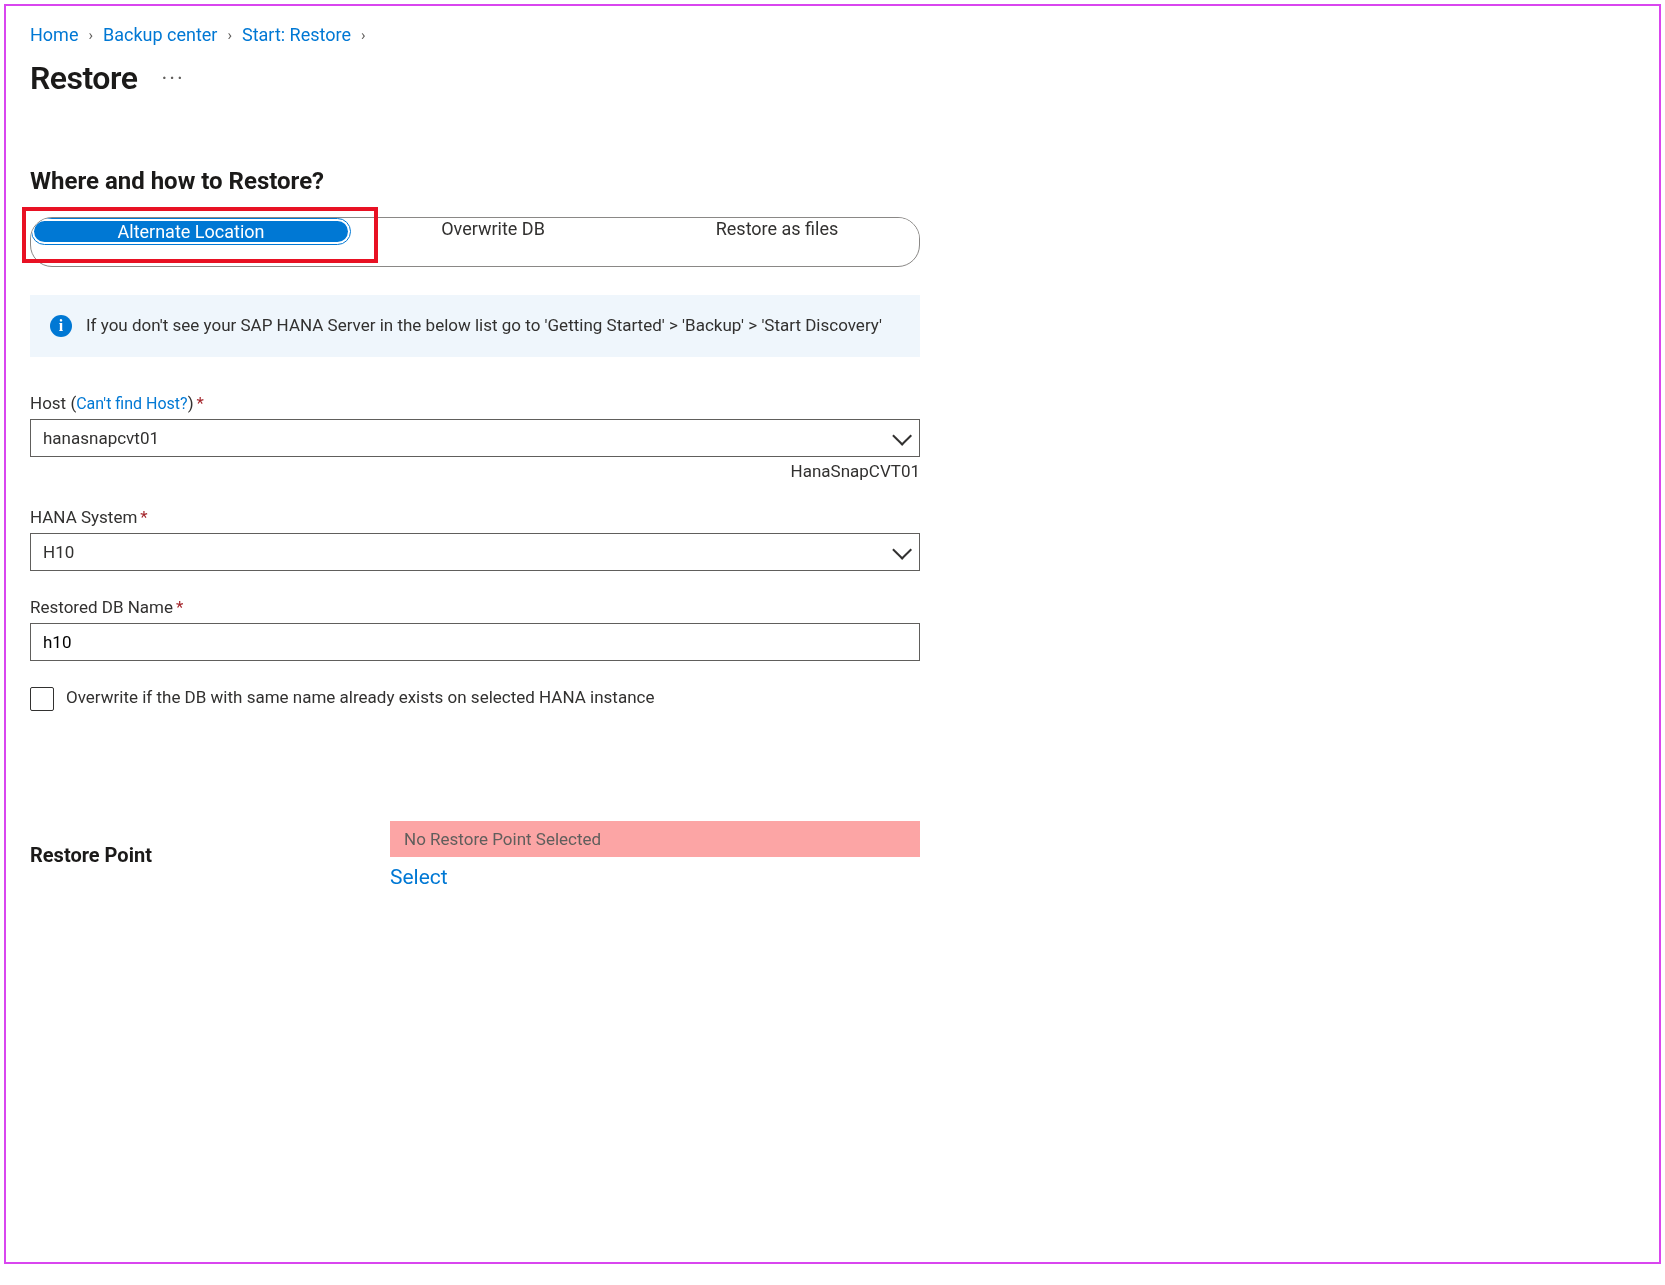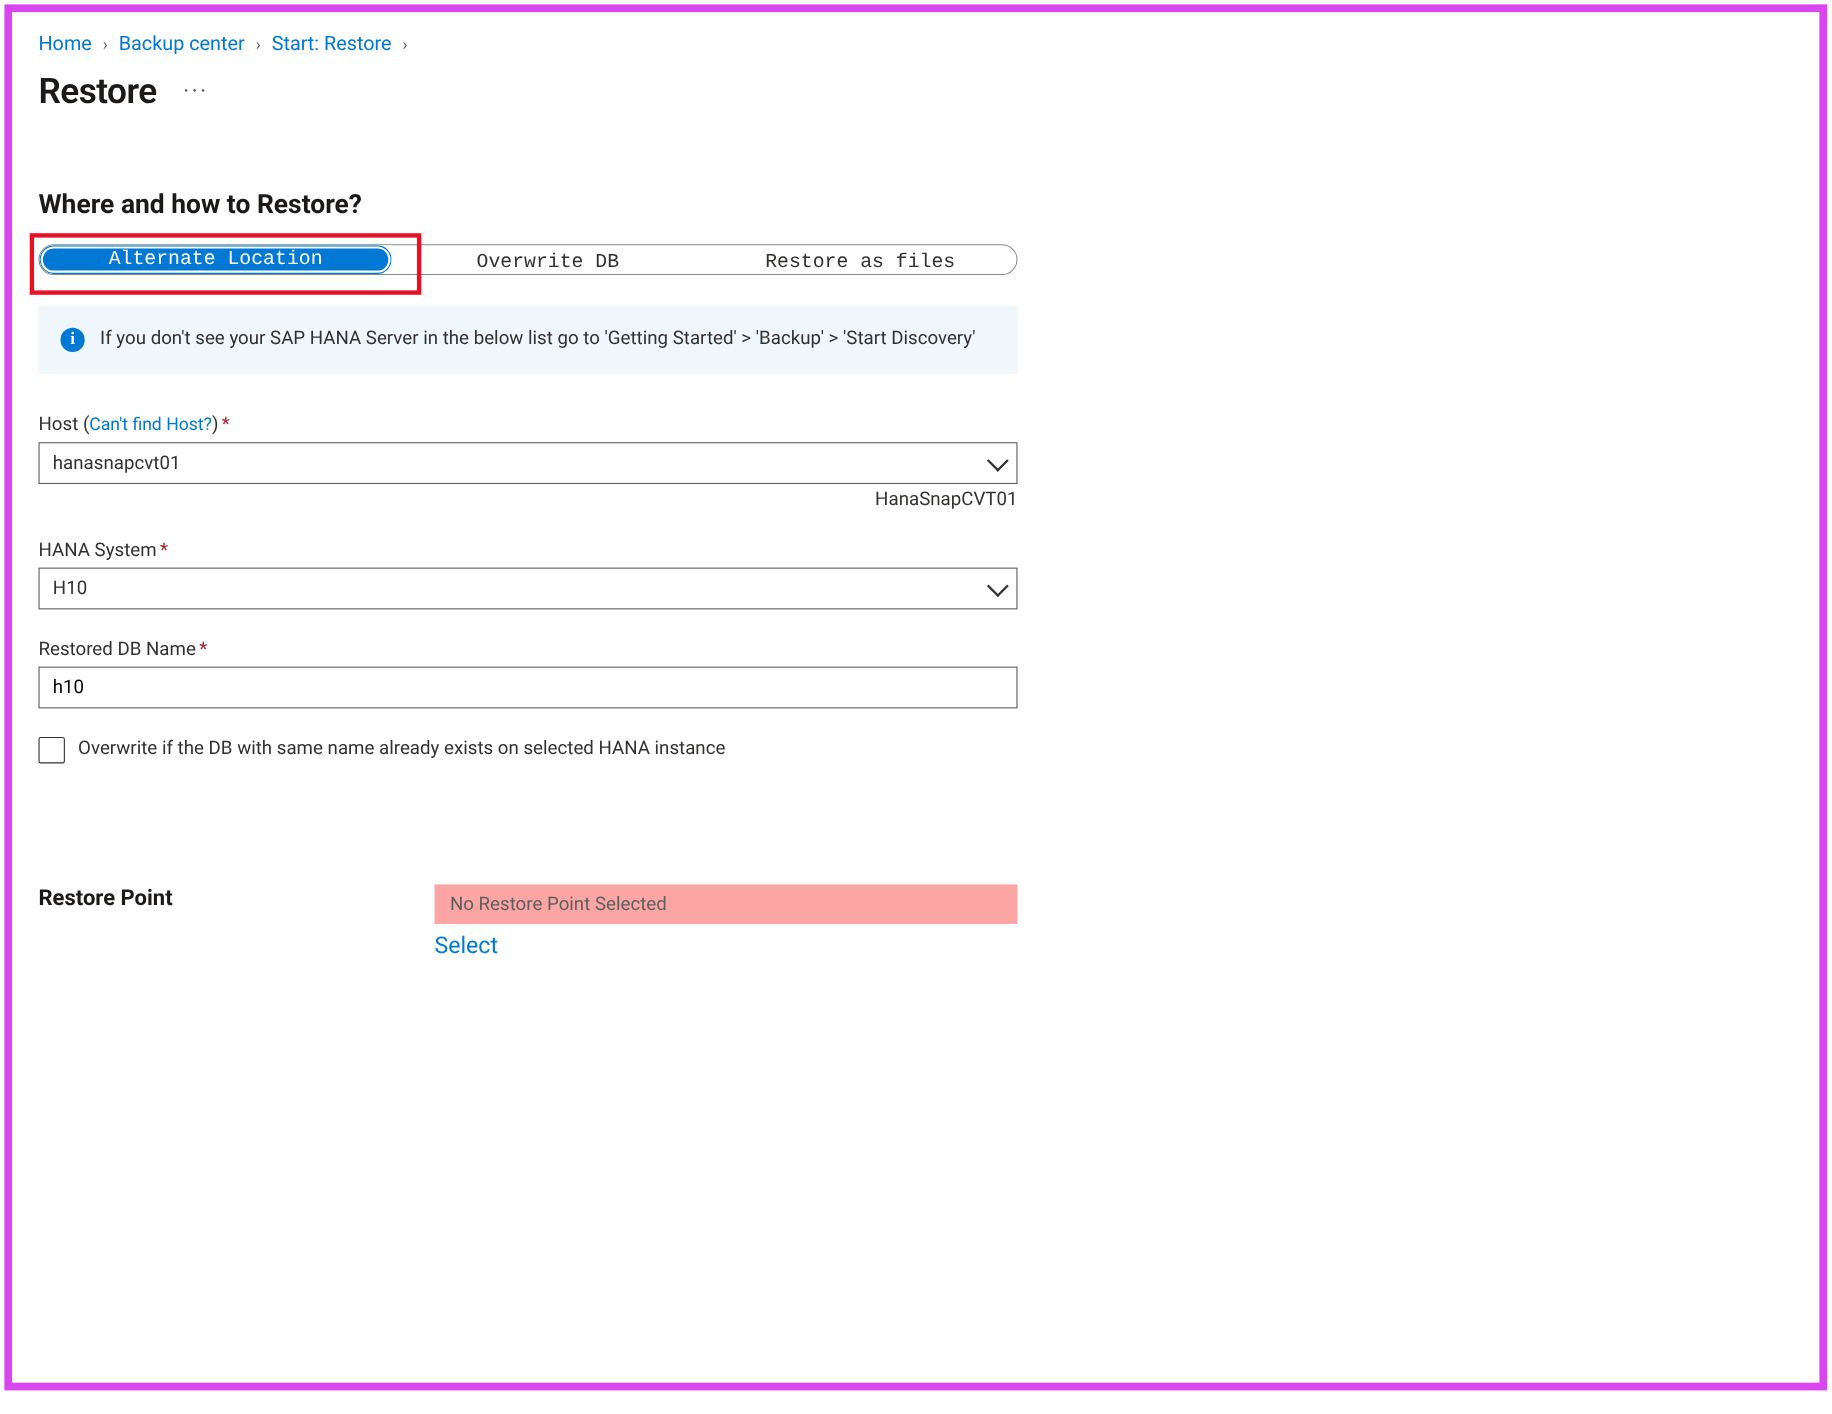--- a/index.html
+++ b/index.html
@@ -3,21 +3,21 @@
   <meta charset="utf-8">
   <style>
     * { box-sizing: border-box; margin: 0; padding: 0; }
     body {
       font-family: "Segoe UI", -apple-system, BlinkMacSystemFont, Roboto, "Helvetica Neue", sans-serif;
       background: #ffffff;
       color: #323130;
       padding: 4px;
     }
     .page-border {
-      border: 7px solid #d946ef;
+      border: 2px solid #d946ef;
       padding: 18px 24px 76px 24px;
       min-height: 1260px;
     }
     
     .breadcrumb {
       display: flex;
       align-items: center;
       gap: 10px;
       font-size: 18px;
       margin-bottom: 14px;
@@ -70,23 +70,22 @@
       width: 356px;
       height: 56px;
       pointer-events: none;
     }
     .pill-group {
       display: flex;
       border: 1px solid #8a8886;
       border-radius: 22px;
       overflow: hidden;
       width: 890px;
-      height: 28px;
-      align-items: flex-end;
-      font-family: Liberation Mono, monospace;
+      height: 50px;
+      align-items: flex-start;
     }
     .pill {
       display: flex;
       align-items: center;
       justify-content: center;
       font-size: 18px;
       cursor: pointer;
       background: #fff;
       color: #323130;
     }
@@ -193,21 +192,21 @@
     }
     .check-row .box {
       width: 24px; height: 24px;
       border: 1px solid #323130;
       border-radius: 2px;
       cursor: pointer;
     }
     
     .restore-point-row {
       display: flex;
-      align-items: flex-start;
+      align-items: center;
     }
     .restore-point-row .rp-label {
       width: 360px;
       font-size: 20px;
       font-weight: 700;
       color: #1b1a19;
     }
     .rp-right { flex: 1; max-width: 530px; }
     .rp-readonly {
       background: #fca5a5;

